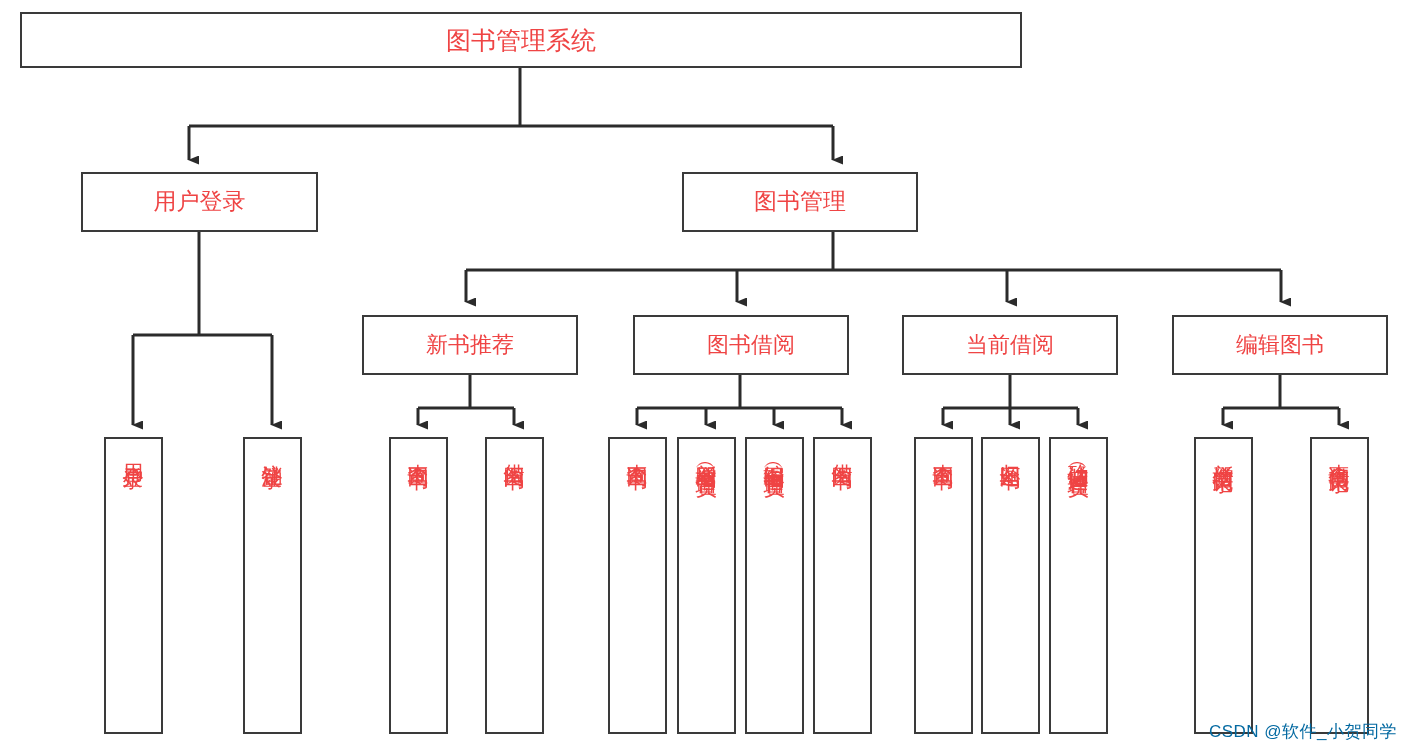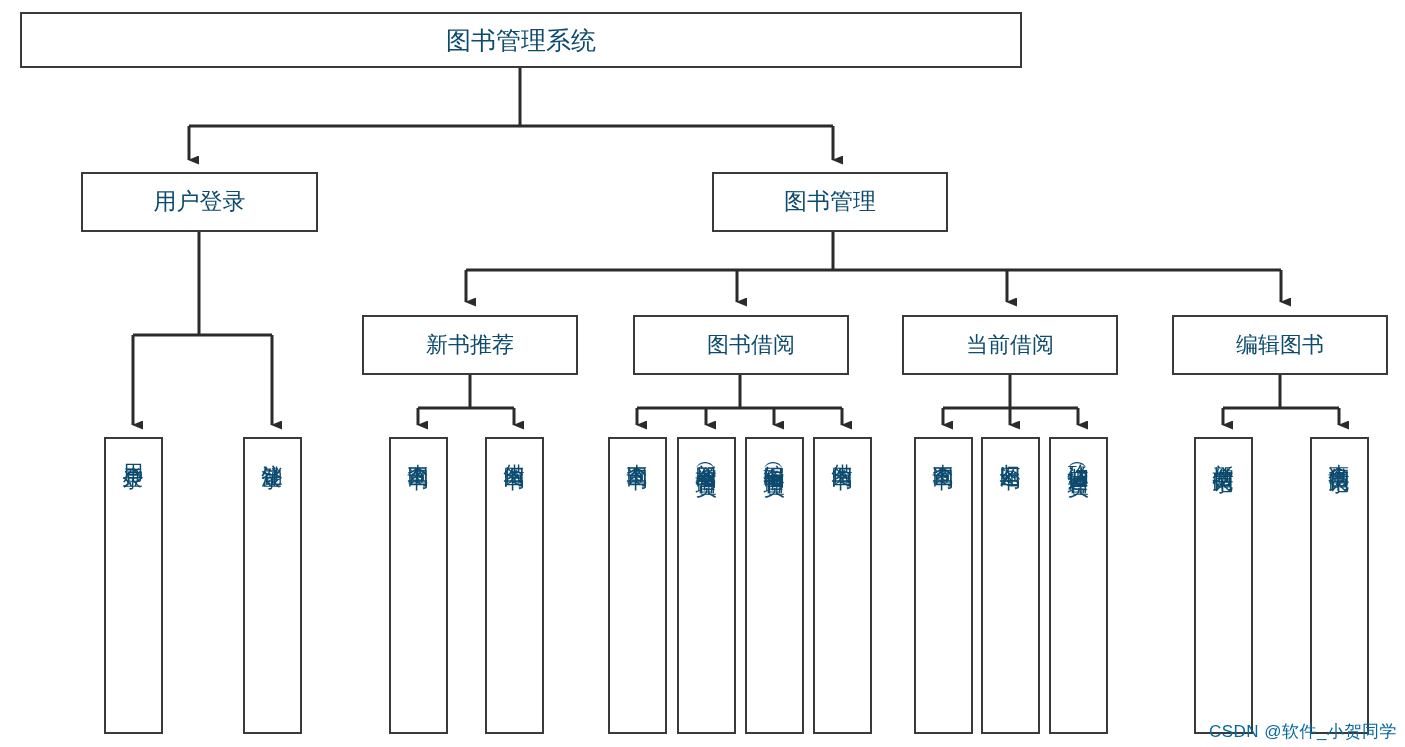--- a/index.html
+++ b/index.html
@@ -29,21 +29,21 @@
     position: absolute;
     box-sizing: border-box;
     background: #ffffff;
     border: 2px solid #3a3a3a;
     display: flex;
     align-items: center;
     justify-content: center;
     overflow: hidden;
   }
   .node-label {
-    color: #0c4a6e;
+    color: #ef4444;
     font-family: "Liberation Sans", "DejaVu Sans", sans-serif;
     font-weight: 400;
     line-height: 1.12;
     text-align: center;
     white-space: pre-wrap;
   }
   .level-root .node-label { font-size: 25px; }
   .level-2 .node-label { font-size: 23px; }
   .level-3 .node-label { font-size: 22px; text-align: center; }
   .leaf .node-label {
@@ -128,21 +128,21 @@
   </svg>
 
   <div class="node-box level-root" style="left:20px;top:12px;width:1002px;height:56px;">
     <span class="node-label">图书管理系统</span>
   </div>
 
   <div class="node-box level-2" style="left:81px;top:172px;width:237px;height:60px;">
     <span class="node-label">用户登录</span>
   </div>
 
-  <div class="node-box level-2" style="left:712px;top:172px;width:236px;height:60px;">
+  <div class="node-box level-2" style="left:682px;top:172px;width:236px;height:60px;">
     <span class="node-label">图书管理</span>
   </div>
 
   <div class="node-box level-3" style="left:362px;top:315px;width:216px;height:60px;">
     <span class="node-label">新书推荐</span>
   </div>
 
   <div class="node-box level-3" style="left:633px;top:315px;width:216px;height:60px;padding-left:20px;">
     <span class="node-label">图书借阅</span>
   </div>

